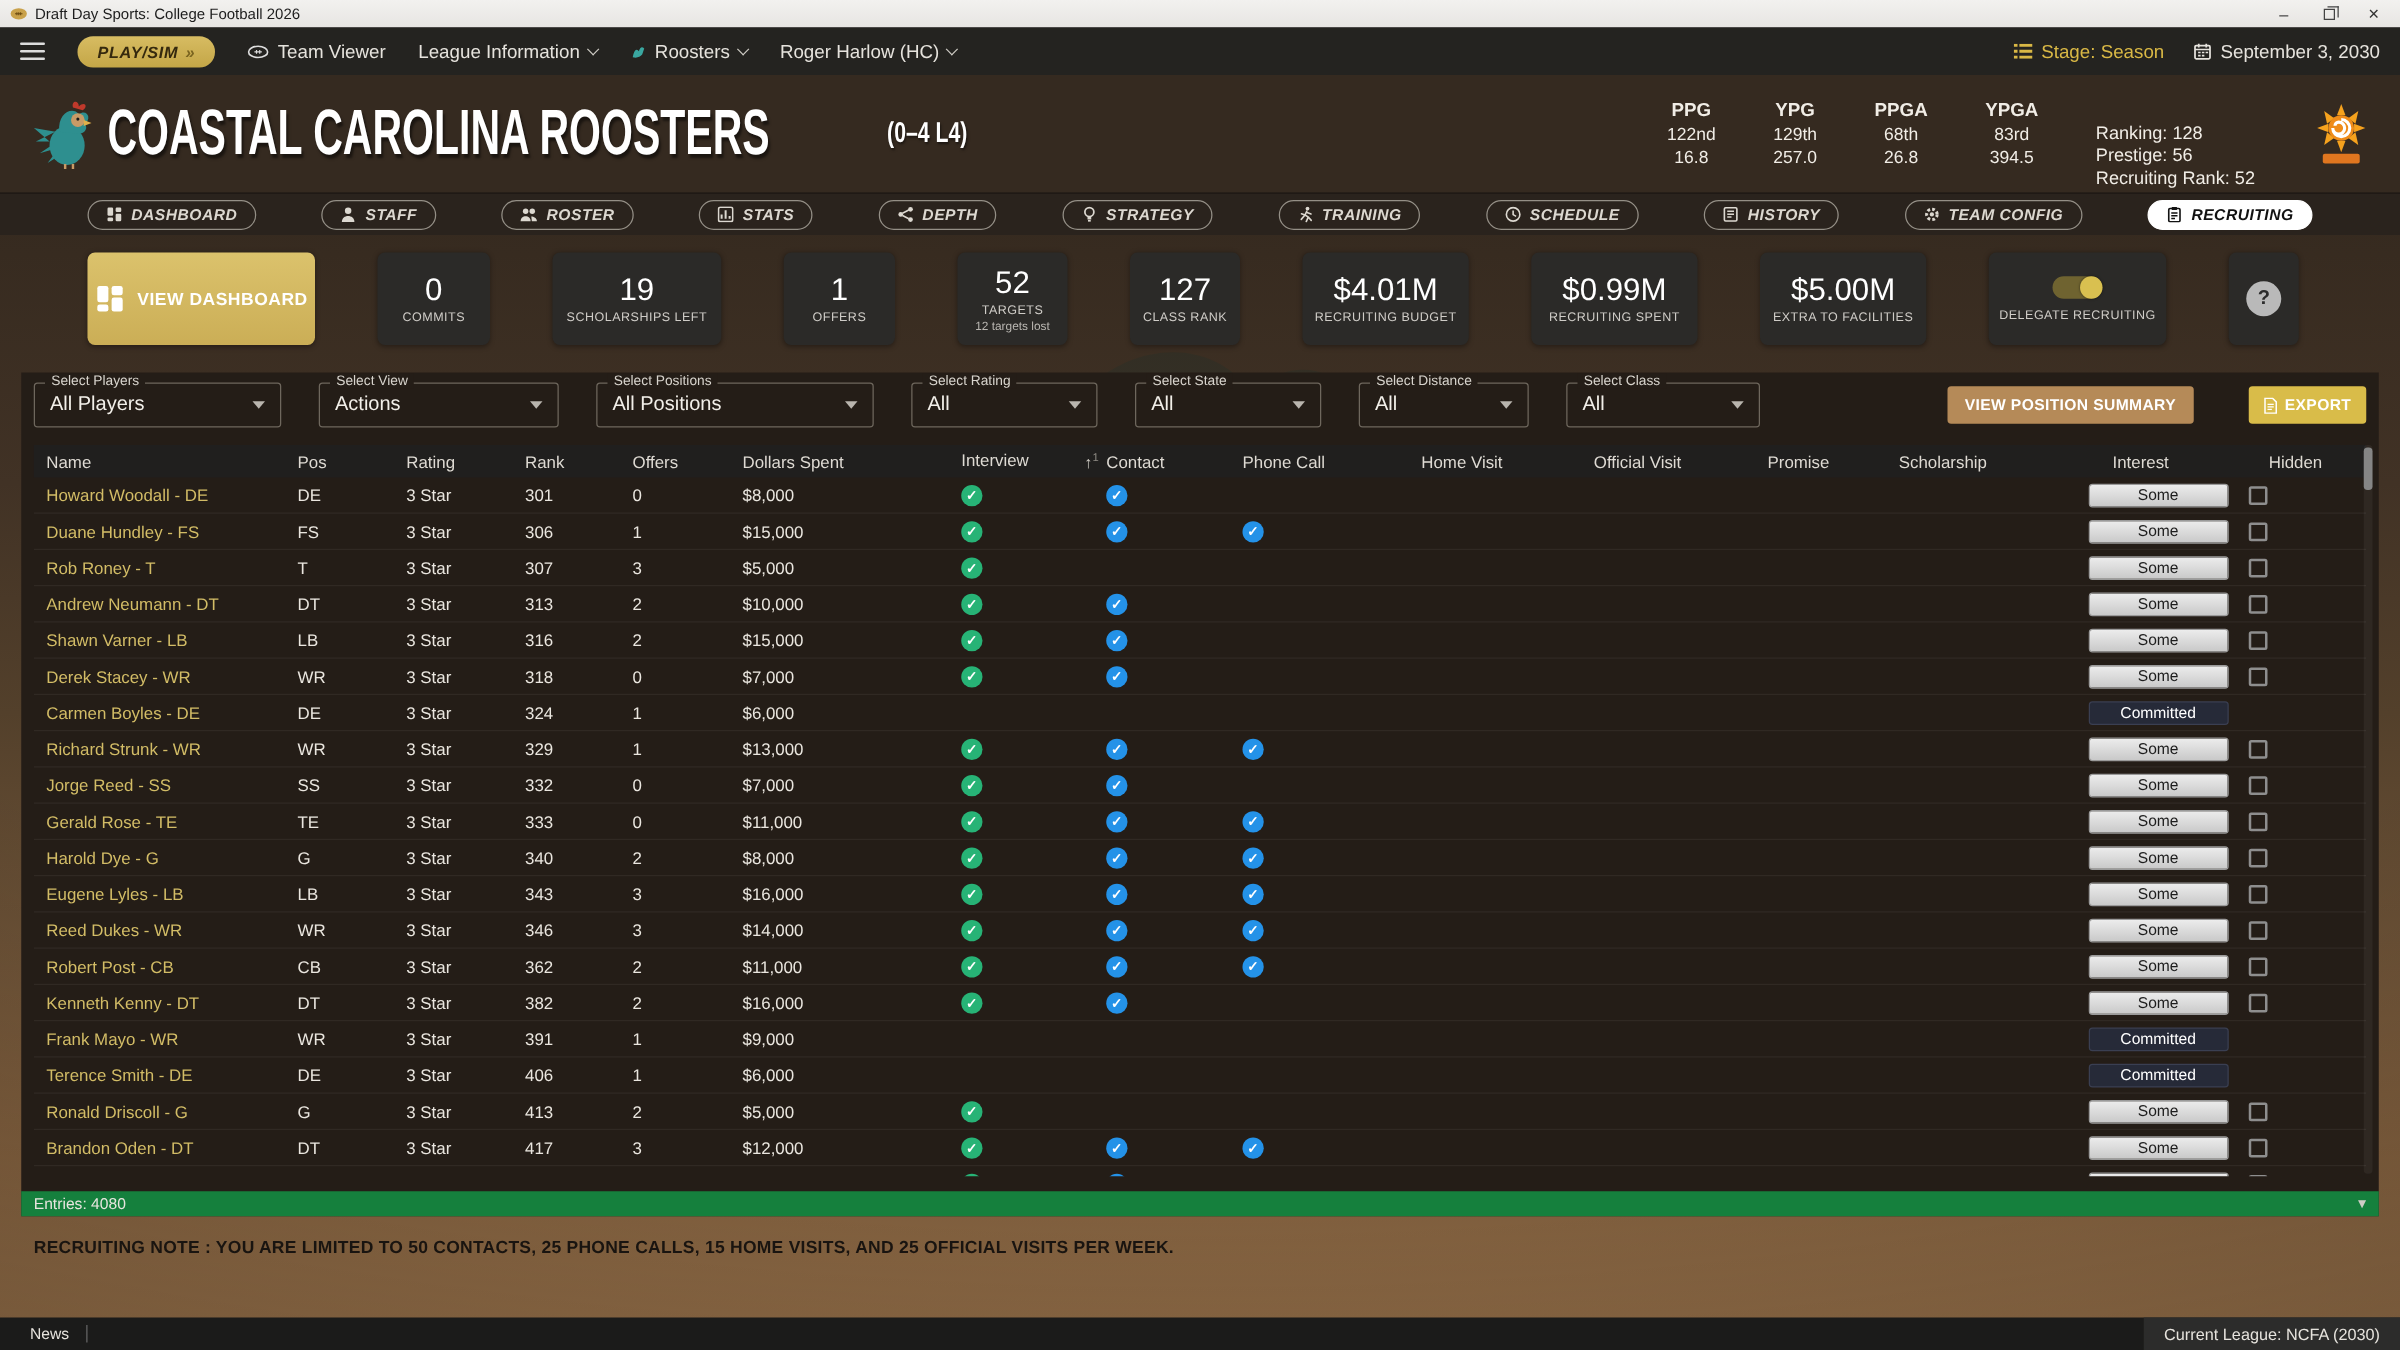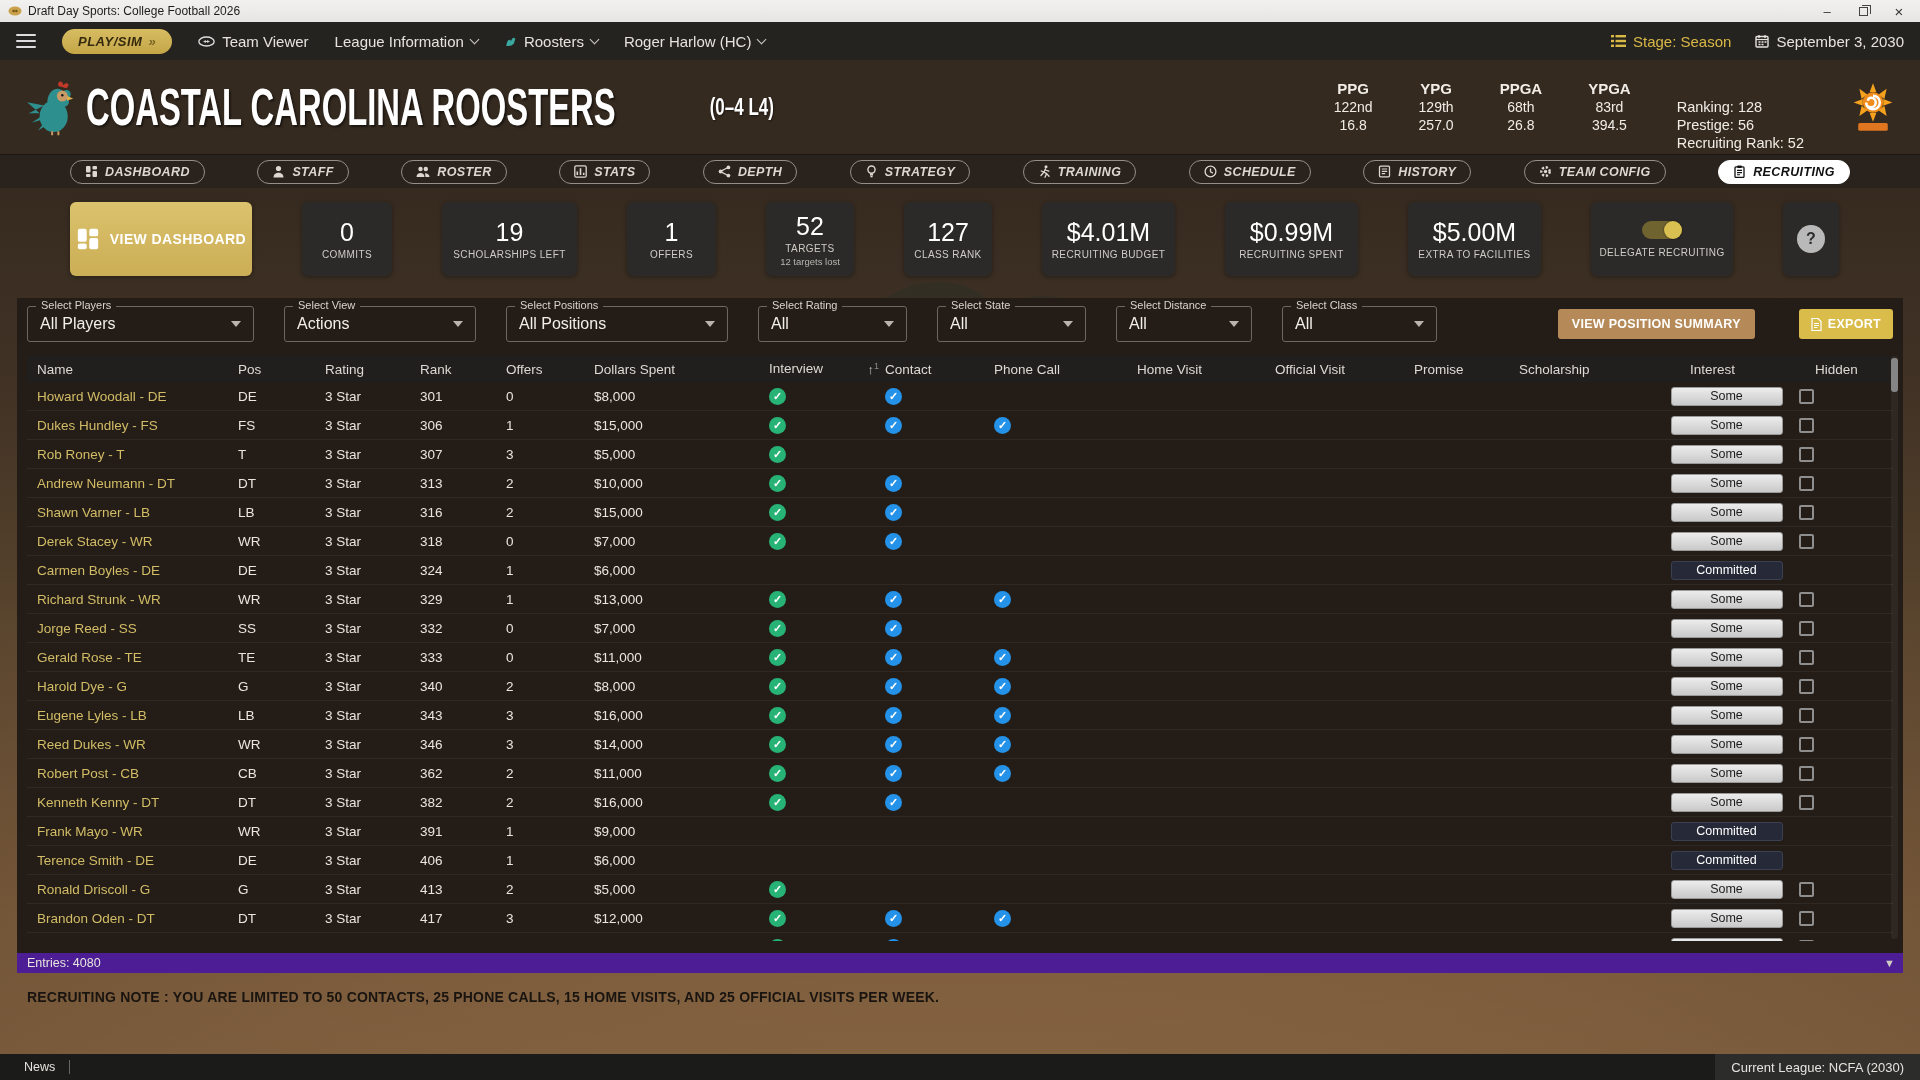--- a/index.html
+++ b/index.html
@@ -101,21 +101,21 @@
     display:inline-flex; align-items:center; justify-content:center; }
   .check.green { background:#27b376; }
   .check.blue { background:#2492e8; }
   .td.interest { display:flex; justify-content:center; }
   .badge { width:112px; height:19px; border-radius:3px; background:linear-gradient(#ececec,#c9c9c9);
     border:1px solid #9a9a9a; color:#1d1d1d; font-size:12.5px; display:flex; align-items:center; justify-content:center; cursor:pointer; }
   .badge.committed { background:#262a38; border-color:#3a3f52; color:#fff; cursor:default; }
   .checkbox { width:15px; height:15px; border:2px solid #8e8e8e; border-radius:2px; margin-left:10px; display:inline-block; cursor:pointer; }
   .td.hidden-col { line-height:0; }
 
-  .entriesbar { margin:12px -10px 0 -10px; height:20px; background:#4c1d95; color:#e8e5df; font-size:12.5px;
+  .entriesbar { margin:12px -10px 0 -10px; height:20px; background:#15803d; color:#e8e5df; font-size:12.5px;
     display:flex; align-items:center; padding:0 8px 0 10px; }
   .entriesbar .downarrow { margin-left:auto; color:#cfccc6; font-size:11px; cursor:pointer; }
 
   .scrolltrack { position:absolute; right:5px; top:58px; bottom:34px; width:7px; background:rgba(255,255,255,.05); border-radius:3px; }
   .scrollthumb { position:absolute; right:0; top:2px; width:7px; height:34px; background:#858585; border-radius:3px; cursor:grab; }
 
   .note { margin:16px 0 0 27px; color:#191410; font-size:14px; font-weight:600; letter-spacing:.2px; position:relative; z-index:1; }
 
   
   .bottombar { position:absolute; left:0; right:0; bottom:0; height:26px; background:#1b1b1a; display:flex;
@@ -409,21 +409,21 @@
       <div class="lab">DELEGATE RECRUITING</div>
     </div>
     <div class="card" style="width:56px">
       <div class="helpcircle">?</div>
     </div>
   </div>
 
   <div class="panel">
 
     <div class="filters">
-      <div class="fselect" style="width:227px">
+      <div class="fselect" style="width:198px">
         <span class="flabel">Select Players</span>
         <span>All Players</span>
           <span class="fchev"></span>
       </div>
       <div class="fselect" style="width:192px">
         <span class="flabel">Select View</span>
         <span>Actions</span>
           <span class="fchev"></span>
       </div>
       <div class="fselect" style="width:222px">
@@ -496,21 +496,21 @@
     <div class="td"></div>
     <div class="td"></div>
     <div class="td"></div>
     <div class="td"></div>
     <div class="td interest">
             <span class="badge">Some</span>
           </div>
     <div class="td hidden-col"><span class="checkbox"></span></div>
   </div>
         <div class="tr rgrid">
-    <div class="td name">Dukes Hundley - FS</div>
+    <div class="td name">Duane Hundley - FS</div>
     <div class="td">FS</div>
     <div class="td">3 Star</div>
     <div class="td">306</div>
     <div class="td">1</div>
     <div class="td">$15,000</div>
     <div class="td"><span class="check green">✓</span></div>
     <div class="td"><span class="check blue">✓</span></div>
     <div class="td"><span class="check blue">✓</span></div>
     <div class="td"></div>
     <div class="td"></div>

